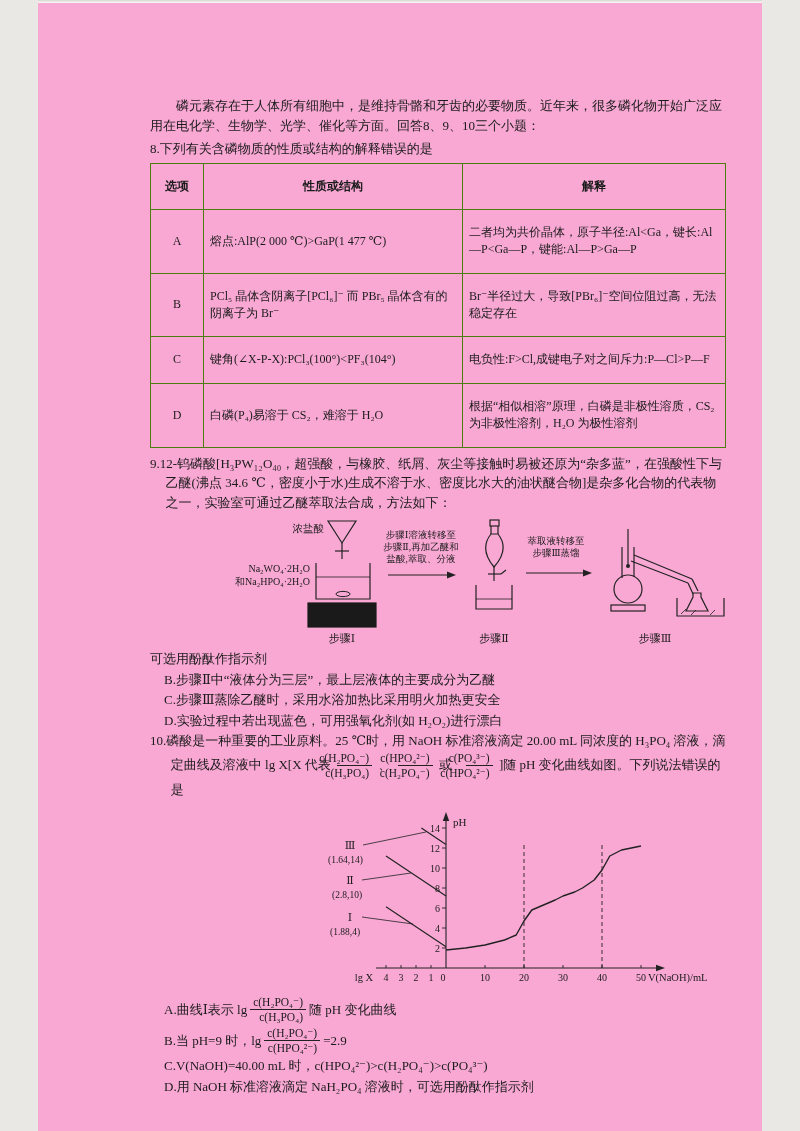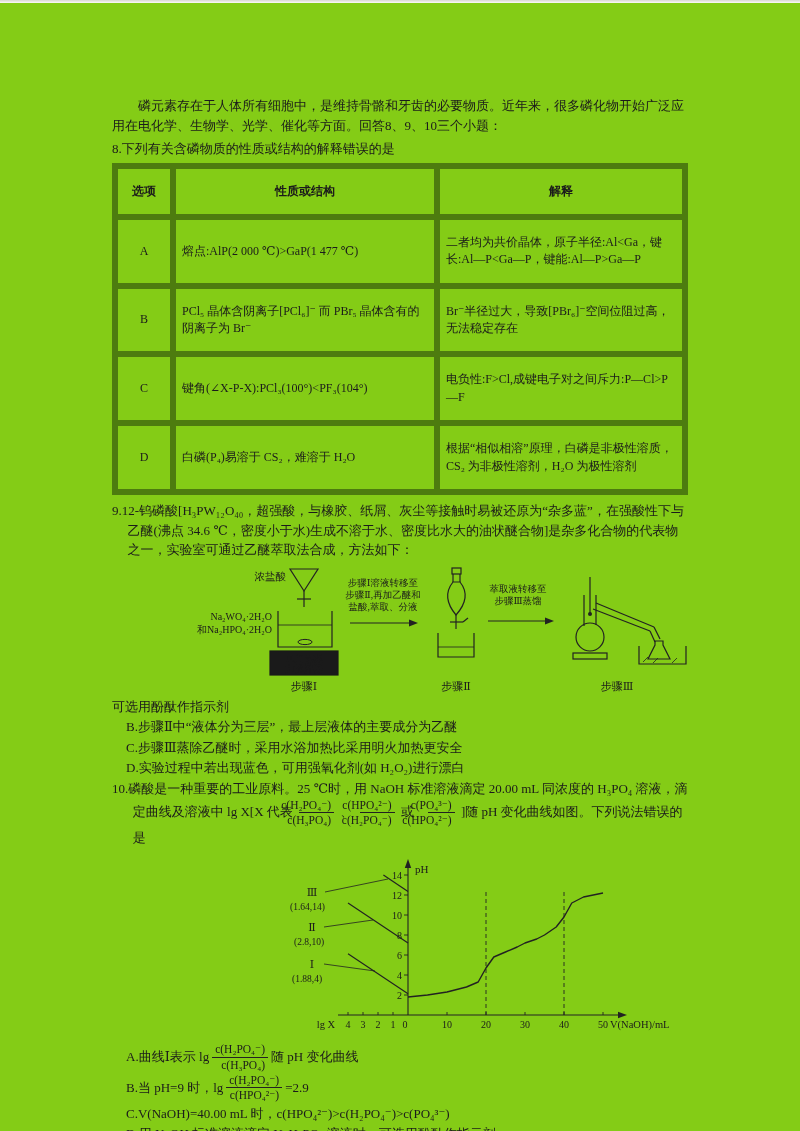--- a/index.html
+++ b/index.html
@@ -1,27 +1,27 @@
 <!DOCTYPE html>
 <html><head>
 <meta charset="utf-8">
 <style>
   html,body{margin:0;padding:0;background:#e9e8e5;}
-  .page{position:relative;width:800px;height:1131px;margin:0 auto;background:#84cc16;
+  .page{position:relative;width:724px;height:1131px;margin:0 auto;background:#f9a8d4;
         font-family:"Liberation Serif","DejaVu Serif",serif;color:#1b1b1b;overflow:hidden;}
   .page::before{content:"";position:absolute;top:0;left:0;right:0;height:3px;
         background:linear-gradient(#d8d6d2,#fbfaf8);}
   .content{position:absolute;top:96px;left:112px;width:576px;font-size:13px;line-height:1.5;}
   p{margin:0;}
   .intro{ text-indent:2em;margin-bottom:4px;}
   .stem{margin-bottom:3px;}
   .hang1{padding-left:1.2em;text-indent:-1.2em;}
   .hang2{padding-left:1.6em;text-indent:-1.6em;}
   table.qtable{border-collapse:collapse;width:100%;margin:4px 0 6px 0;font-size:12px;line-height:1.45;}
-  table.qtable th,table.qtable td{border:6px solid #4d7c0f;padding:14px 6px;vertical-align:middle;}
+  table.qtable th,table.qtable td{border:1px solid #4d7c0f;padding:14px 6px;vertical-align:middle;}
   table.qtable th{font-weight:bold;text-align:center;}
   td.opt-col{width:40px;text-align:center;}
   td.prop-col{width:246px;}
   .options{margin-left:14px;}
   .options p{margin:1px 0;}
   .prompt{margin:2px 0 1px 0;}
   .frac{display:inline-flex;flex-direction:column;vertical-align:middle;text-align:center;
         font-size:11.5px;line-height:1.25;margin:0 3px;align-items:flex-end;}
   .frac .num{display:block;border-bottom:1px solid #222;padding:0 3px;}
   .frac .den{display:block;padding:0 3px;}

